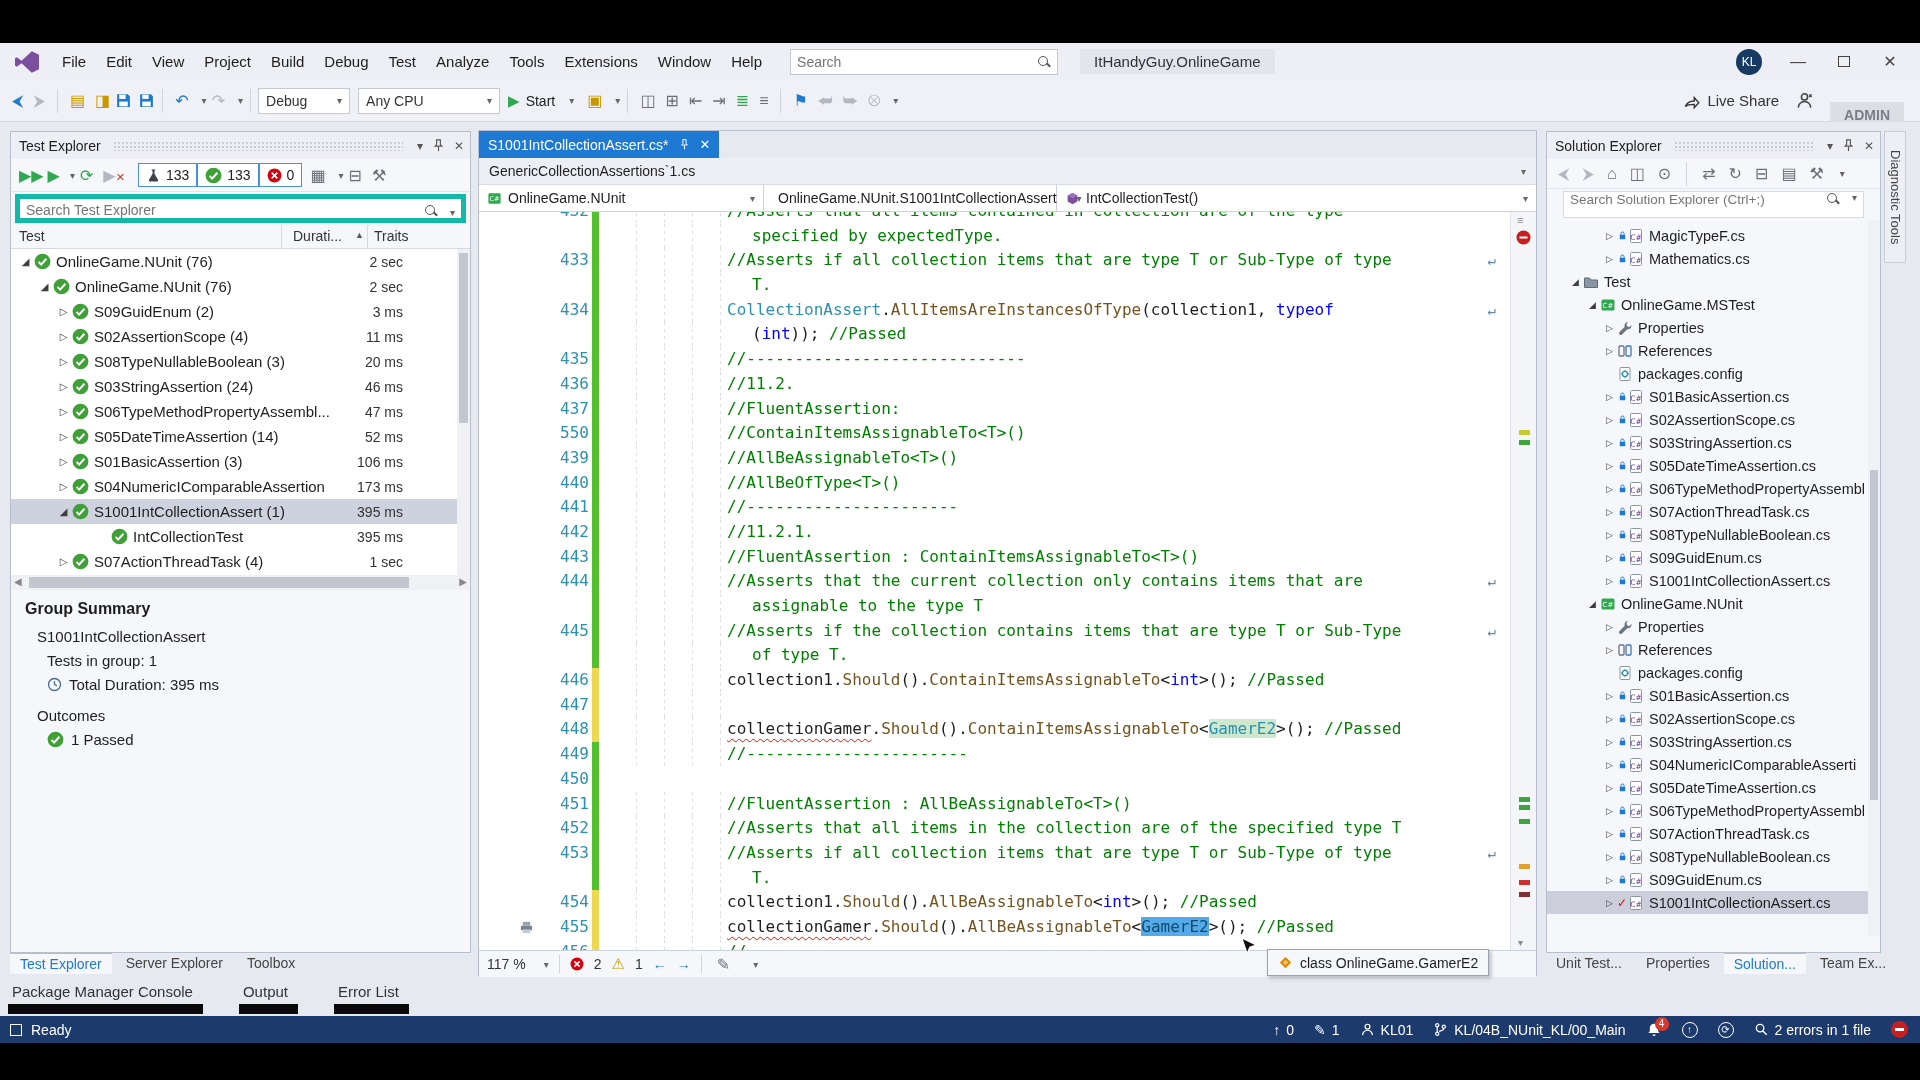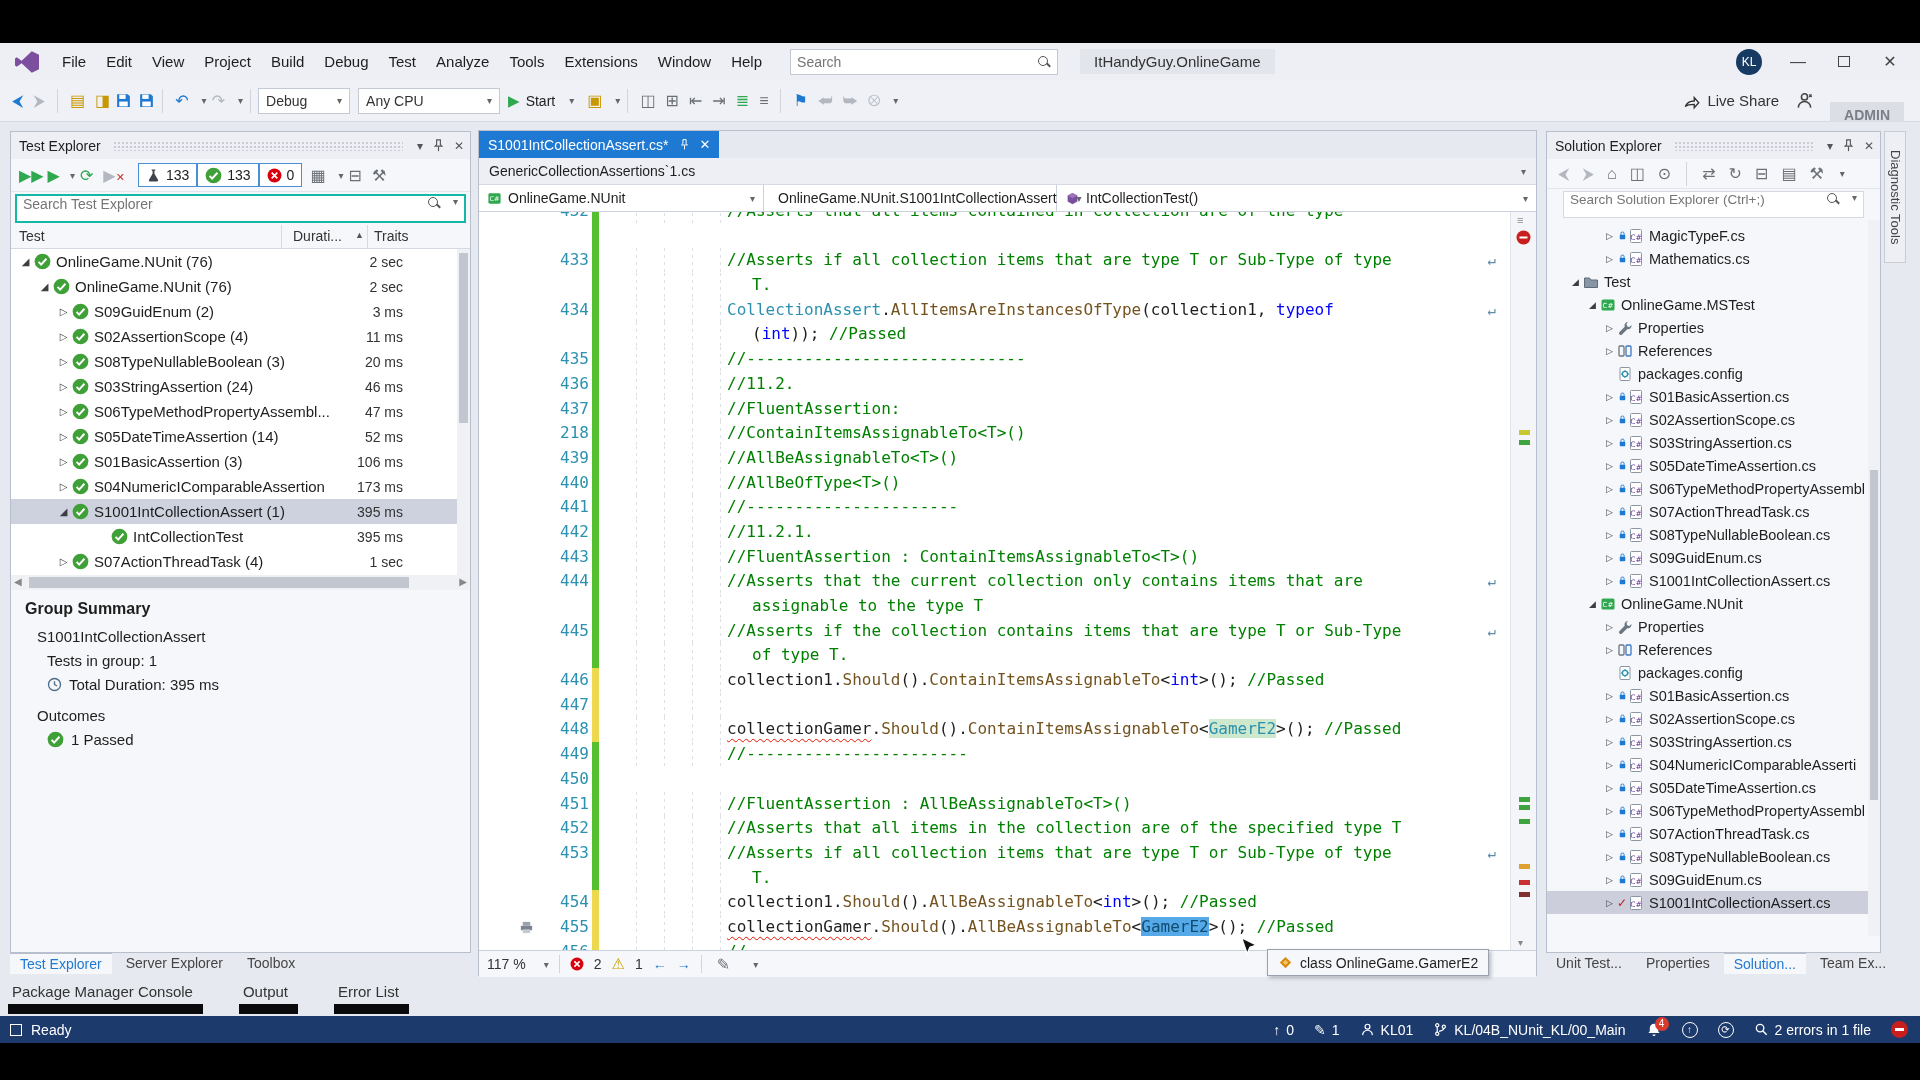--- a/index.html
+++ b/index.html
@@ -39,21 +39,21 @@
   
   .panel { position:absolute; background:#F6F7FA; border:1px solid #B8BFCC; }
   .panel-header { height:27px; display:flex; align-items:center; padding:0 6px 0 8px; font-size:14px; color:#1E1E1E; background:#EDEFF5; }
   .panel-header .ph-title { margin-right:6px; white-space:nowrap; }
   .ph-dots { flex:1; height:10px; margin:0 6px; background-image:radial-gradient(#C8CCD6 1px, transparent 1px); background-size:4px 4px; }
   .ph-ico { color:#555; font-size:12px; margin-left:8px; }
 
   
   #te-toolbar { height:33px; display:flex; align-items:center; padding:0 6px; border-bottom:1px solid #E2E5EC; }
   .count-box { display:flex; align-items:center; gap:5px; border:1px solid #4A90D9; background:#fff; height:24px; padding:0 7px; font-size:14px; color:#222; }
-  #te-search { height:29px; display:flex; align-items:flex-start; border-bottom:1px solid #E2E5EC; background:#fff; margin:2px 4px; border:2px solid #14b8a6; }
+  #te-search { height:29px; display:flex; align-items:flex-end; border-bottom:1px solid #E2E5EC; background:#fff; margin:2px 4px; border:5px solid #14b8a6; }
   #te-search input { flex:1; border:none; outline:none; font-size:14px; color:#555; padding-left:6px; background:transparent; font-family:"Liberation Sans",sans-serif; }
   #te-colhead { height:24px; position:relative; border-bottom:1px solid #D5D9E2; font-size:14px; color:#333; background:#F6F7FA; }
   #te-rows { position:relative; background:#fff; height:326px; overflow:hidden; }
   .trow { position:relative; height:25px; display:flex; align-items:center; font-size:15px; color:#1E1E1E; }
   .trow.sel { background:#CDD2DE; }
   .texp { width:17px; font-size:10px; color:#3E3E42; text-align:center; }
   .tlabel { margin-left:5px; white-space:nowrap; }
   .tdur { position:absolute; left:280px; width:112px; text-align:right; font-size:14px; color:#333; }
   #te-vscroll { position:absolute; right:0; top:0; width:13px; height:100%; background:#F0F1F5; }
   #te-vscroll .thumb { position:absolute; left:2px; top:4px; width:9px; height:170px; background:#C2C6CE; }
@@ -572,29 +572,29 @@
       <svg class="ic" width="15" height="15">
           <use href="#i-method"></use>
         </svg>
       <span>IntCollectionTest()</span>
         <span class="nav-caret">▾</span>
     </div>
   </div>
   <div id="code-area">
     <div id="code-rows">
         <div class="crow"><div class="cmargin"></div><span class="cnum">432</span><span class="cbar g"></span><span class="ccode"><span class="sc">//Asserts that all items contained in collection are of the type</span></span></div>
-        <div class="crow"><div class="cmargin"></div><span class="cnum"></span><span class="cbar g"></span></div>
+        <div class="crow"><div class="cmargin"></div><span class="cnum"></span><span class="cbar g"></span><span class="ccode cont"><span class="sc">specified by expectedType.</span></span></div>
         <div class="crow"><div class="cmargin"></div><span class="cnum">433</span><span class="cbar g"></span><span class="ccode"><span class="sc">//Asserts if all collection items that are type T or Sub-Type of type</span><span class="cwrap">↵</span></span></div>
         <div class="crow"><div class="cmargin"></div><span class="cnum"></span><span class="cbar g"></span><span class="ccode cont"><span class="sc">T.</span></span></div>
         <div class="crow"><div class="cmargin"></div><span class="cnum">434</span><span class="cbar g"></span><span class="ccode"><span class="st">CollectionAssert</span><span class="sp">.</span><span class="sm">AllItemsAreInstancesOfType</span><span class="sp">(collection1, </span><span class="sk">typeof</span><span class="cwrap">↵</span></span></div>
         <div class="crow"><div class="cmargin"></div><span class="cnum"></span><span class="cbar g"></span><span class="ccode cont"><span class="sp">(</span><span class="sk">int</span><span class="sp">)); </span><span class="sc">//Passed</span></span></div>
         <div class="crow"><div class="cmargin"></div><span class="cnum">435</span><span class="cbar g"></span><span class="ccode"><span class="sc">//-----------------------------</span></span></div>
         <div class="crow"><div class="cmargin"></div><span class="cnum">436</span><span class="cbar g"></span><span class="ccode"><span class="sc">//11.2.</span></span></div>
         <div class="crow"><div class="cmargin"></div><span class="cnum">437</span><span class="cbar g"></span><span class="ccode"><span class="sc">//FluentAssertion:</span></span></div>
-        <div class="crow"><div class="cmargin"></div><span class="cnum">218</span><span class="cbar g"></span><span class="ccode"><span class="sc">//ContainItemsAssignableTo&lt;T&gt;()</span></span></div>
+        <div class="crow"><div class="cmargin"></div><span class="cnum">550</span><span class="cbar g"></span><span class="ccode"><span class="sc">//ContainItemsAssignableTo&lt;T&gt;()</span></span></div>
         <div class="crow"><div class="cmargin"></div><span class="cnum">439</span><span class="cbar g"></span><span class="ccode"><span class="sc">//AllBeAssignableTo&lt;T&gt;()</span></span></div>
         <div class="crow"><div class="cmargin"></div><span class="cnum">440</span><span class="cbar g"></span><span class="ccode"><span class="sc">//AllBeOfType&lt;T&gt;()</span></span></div>
         <div class="crow"><div class="cmargin"></div><span class="cnum">441</span><span class="cbar g"></span><span class="ccode"><span class="sc">//----------------------</span></span></div>
         <div class="crow"><div class="cmargin"></div><span class="cnum">442</span><span class="cbar g"></span><span class="ccode"><span class="sc">//11.2.1.</span></span></div>
         <div class="crow"><div class="cmargin"></div><span class="cnum">443</span><span class="cbar g"></span><span class="ccode"><span class="sc">//FluentAssertion : ContainItemsAssignableTo&lt;T&gt;()</span></span></div>
         <div class="crow"><div class="cmargin"></div><span class="cnum">444</span><span class="cbar g"></span><span class="ccode"><span class="sc">//Asserts that the current collection only contains items that are</span><span class="cwrap">↵</span></span></div>
         <div class="crow"><div class="cmargin"></div><span class="cnum"></span><span class="cbar g"></span><span class="ccode cont"><span class="sc">assignable to the type T</span></span></div>
         <div class="crow"><div class="cmargin"></div><span class="cnum">445</span><span class="cbar g"></span><span class="ccode"><span class="sc">//Asserts if the collection contains items that are type T or Sub-Type</span><span class="cwrap">↵</span></span></div>
         <div class="crow"><div class="cmargin"></div><span class="cnum"></span><span class="cbar g"></span><span class="ccode cont"><span class="sc">of type T.</span></span></div>
         <div class="crow"><div class="cmargin"></div><span class="cnum">446</span><span class="cbar y"></span><span class="ccode"><span class="sp">collection1.</span><span class="sm">Should</span><span class="sp">().</span><span class="sm">ContainItemsAssignableTo</span><span class="sp">&lt;</span><span class="sk">int</span><span class="sp">&gt;(); </span><span class="sc">//Passed</span></span></div>

